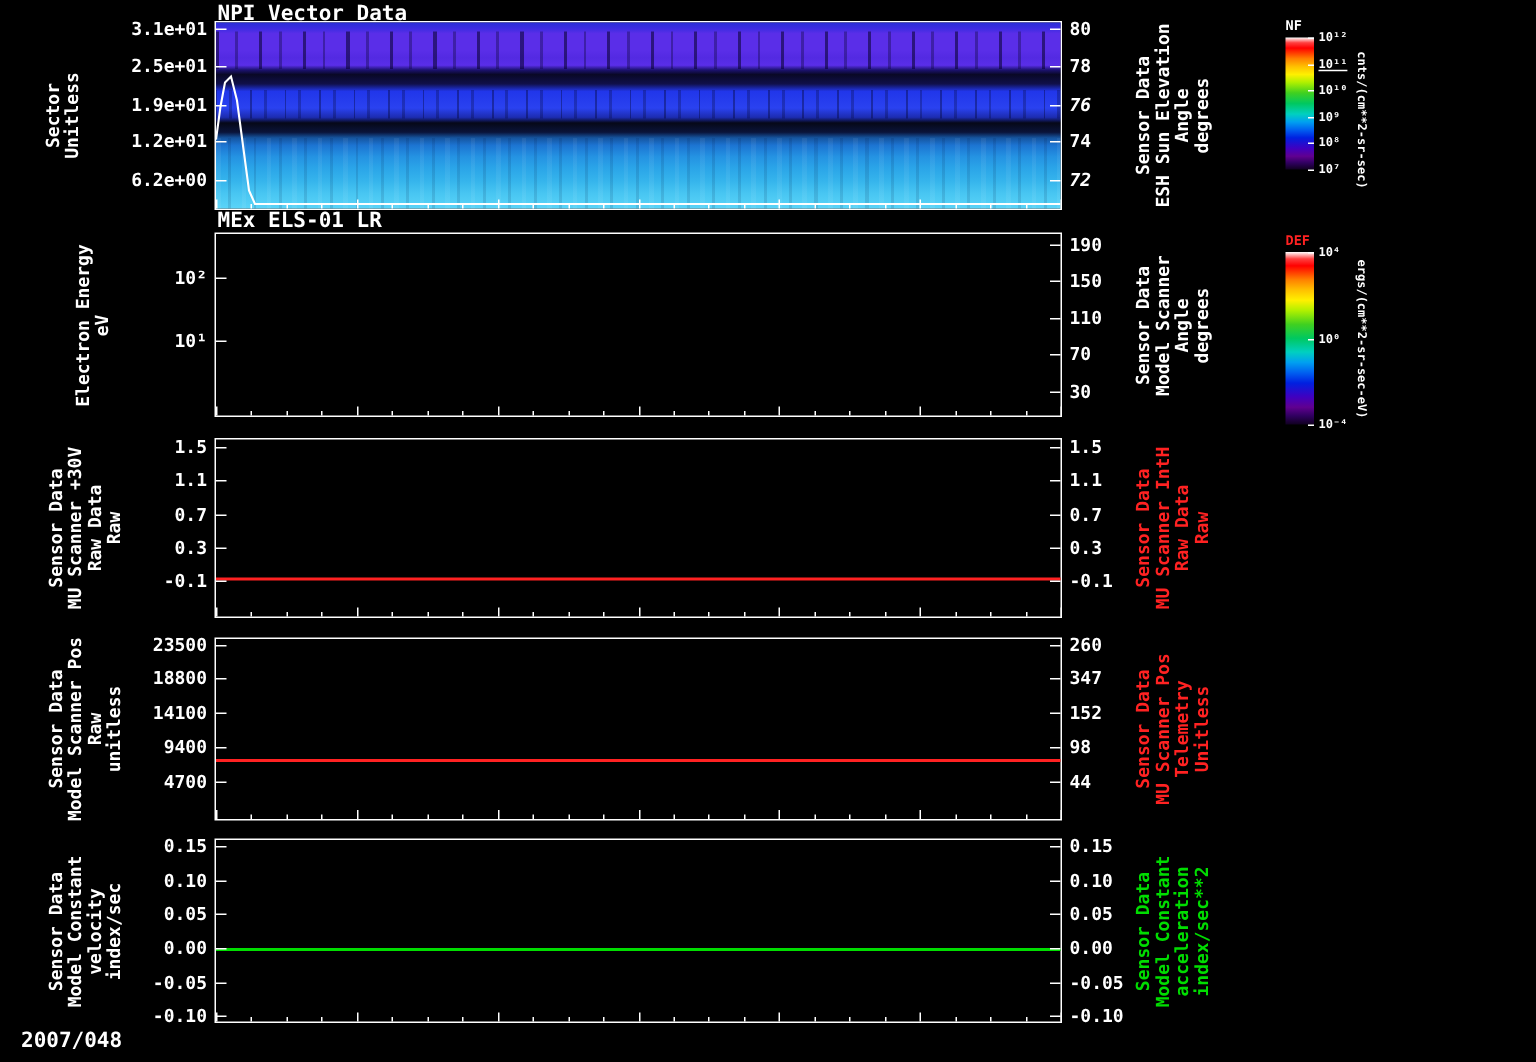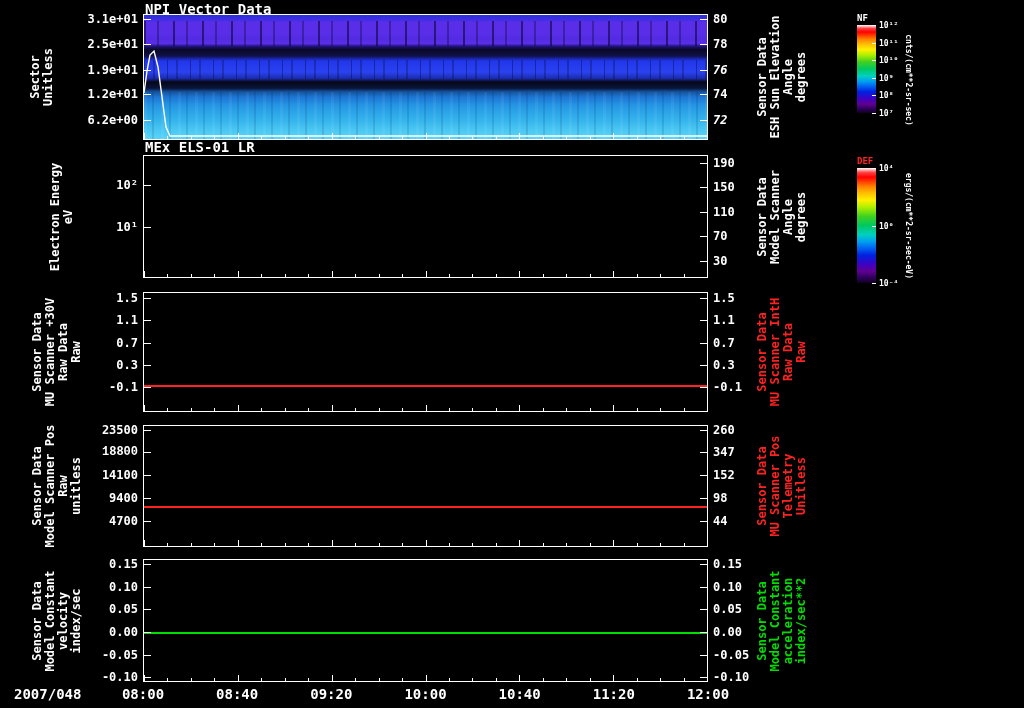--- a/index.html
+++ b/index.html
@@ -222,21 +222,21 @@
       <i class="xtick" style="left: 91.6667%;"></i>
       <i class="xtick" style="left: 95.8333%;"></i>
       <i class="xtick major" style="left: 100%;"></i>
     </div>
 
   <div class="panel" style="top:425px;height:122px;">
     <div class="hline" style="top: 67%; background: rgb(255, 34, 34);"></div>
     <div class="ticks">
         <span class="tick-label left" style="top: 3%;">23500</span>
         <i class="tick-mark left" style="top: 3%;"></i>
-        <span class="tick-label left" style="top: 22%; font-family: Liberation Mono, monospace;">18800</span>
+        <span class="tick-label left" style="top: 22%;">18800</span>
         <i class="tick-mark left" style="top: 22%;"></i>
         <span class="tick-label left" style="top: 41%;">14100</span>
         <i class="tick-mark left" style="top: 41%;"></i>
         <span class="tick-label left" style="top: 60%;">9400</span>
         <i class="tick-mark left" style="top: 60%;"></i>
         <span class="tick-label left" style="top: 79%;">4700</span>
         <i class="tick-mark left" style="top: 79%;"></i>
       </div>
     <div class="ticks">
         <span class="tick-label right" style="top: 3%;">260</span>
@@ -390,21 +390,21 @@
 Model Constant
 acceleration
 index/sec**2</div>
     </div>
 
   <div class="cb-title" style="left: 857px; top: 13px; color: rgb(255, 255, 255);">NF</div>
   <div class="colorbar" style="left:857px;top:25px;height:88px;">
     <div class="ticks">
         <span class="tick-label right" style="top: 0%;">10¹²</span>
         <i class="tick-mark right" style="top: 0%;"></i>
-        <span class="tick-label right" style="top: 20%;">10¹¹</span>
+        <span class="tick-label right" style="top: 20%; text-decoration: underline;">10¹¹</span>
         <i class="tick-mark right" style="top: 20%;"></i>
         <span class="tick-label right" style="top: 40%;">10¹⁰</span>
         <i class="tick-mark right" style="top: 40%;"></i>
         <span class="tick-label right" style="top: 60%;">10⁹</span>
         <i class="tick-mark right" style="top: 60%;"></i>
         <span class="tick-label right" style="top: 80%;">10⁸</span>
         <i class="tick-mark right" style="top: 80%;"></i>
         <span class="tick-label right" style="top: 100%;">10⁷</span>
         <i class="tick-mark right" style="top: 100%;"></i>
       </div>
@@ -422,23 +422,14 @@
         <i class="tick-mark right" style="top: 50%;"></i>
         <span class="tick-label right" style="top: 100%;">10⁻⁴</span>
         <i class="tick-mark right" style="top: 100%;"></i>
       </div>
   </div>
   <div class="vlab small" style="left:908px;top:168px;height:115px;">
       <div class="vlab-in cw">ergs/(cm**2-sr-sec-eV)</div>
     </div>
 
   <div class="xdate">2007/048</div>
-  <div id="xlabels">
-      <span class="xlab" style="left: 0%;">08:00</span>
-      <span class="xlab" style="left: 16.6667%;">08:40</span>
-      <span class="xlab" style="left: 33.3333%;">09:20</span>
-      <span class="xlab" style="left: 50%;">10:00</span>
-      <span class="xlab" style="left: 66.6667%;">10:40</span>
-      <span class="xlab" style="left: 83.3333%;">11:20</span>
-      <span class="xlab" style="left: 100%;">12:00</span>
-    </div>
 
 </div>
 
 </body></html>

